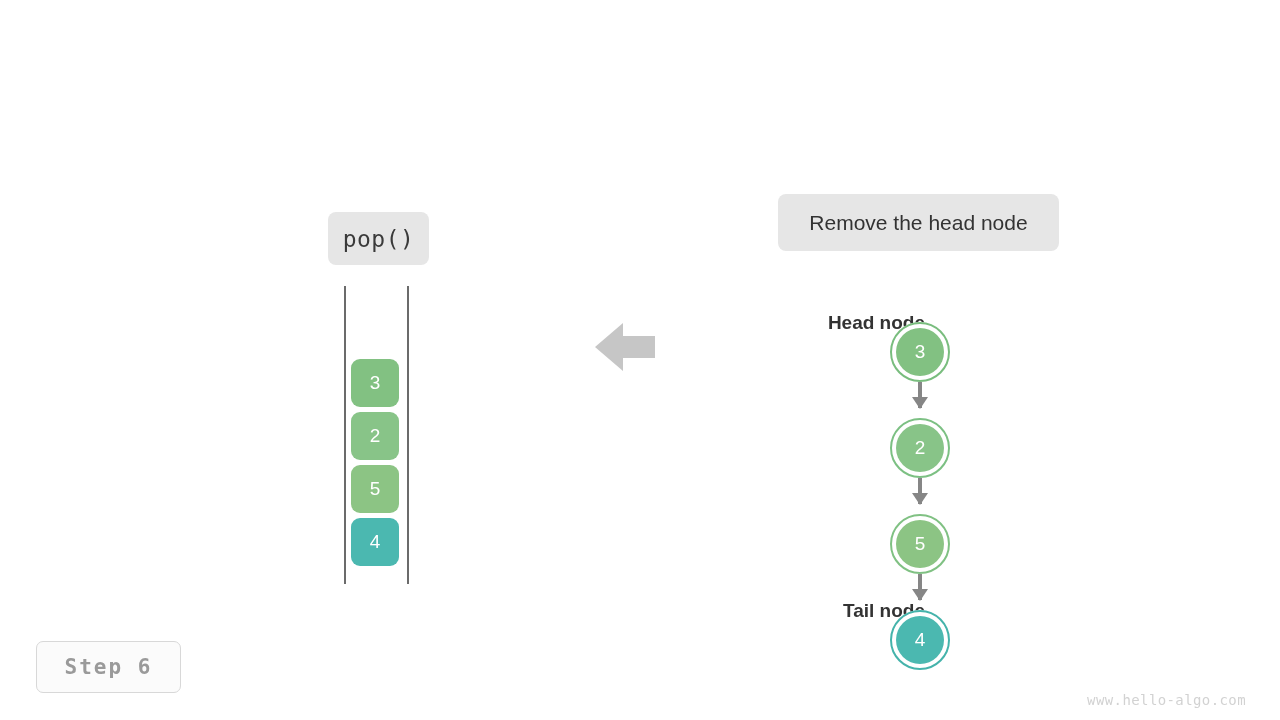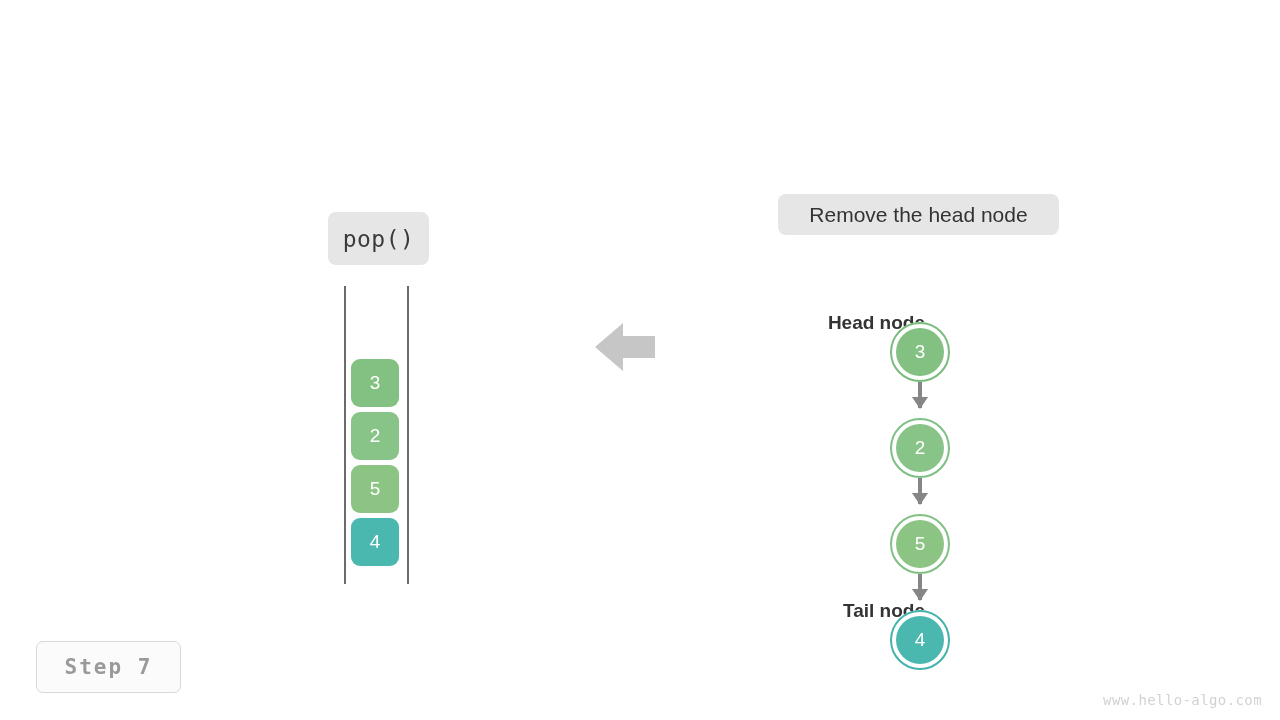--- a/index.html
+++ b/index.html
@@ -40,21 +40,21 @@
     font-family: "DejaVu Sans Mono", monospace;
     font-size: 23px;
     letter-spacing: 0.5px;
     color: #3a3a3a;
   }
 
   #action-label-box {
     left: 778px;
     top: 194px;
     width: 281px;
-    height: 41px;
+    height: 57px;
   }
   #action-label-text {
     font-size: 21px;
     color: #333333;
   }
 
   
   #queue-container {
     position: absolute;
     left: 344px;
@@ -198,21 +198,21 @@
     font-family: "DejaVu Sans Mono", monospace;
     font-size: 21px;
     font-weight: bold;
     letter-spacing: 2px;
     color: #9a9a9a;
   }
 
   
   #watermark {
     position: absolute;
-    right: 18px;
+    right: 34px;
     bottom: 12px;
     font-family: "DejaVu Sans Mono", monospace;
     font-size: 14px;
     color: #d2d2d2;
     letter-spacing: 0.4px;
   }
 </style>
 </head>
 <body>
 
@@ -284,18 +284,18 @@
       </div>
       <div class="ll-node" style="top: 330px;">
         <div class="ll-node-ring" style="border-color: rgb(69, 179, 171);"></div>
         <div class="ll-node-core" style="background: rgb(75, 184, 176);">
           <span>4</span>
         </div>
       </div>
     </div>
 
   <div id="step-badge">
-    <span id="step-badge-text">Step 7</span>
+    <span id="step-badge-text">Step 6</span>
   </div>
 
   <div id="watermark">www.hello-algo.com</div>
 
 </div>
 
 </body></html>

